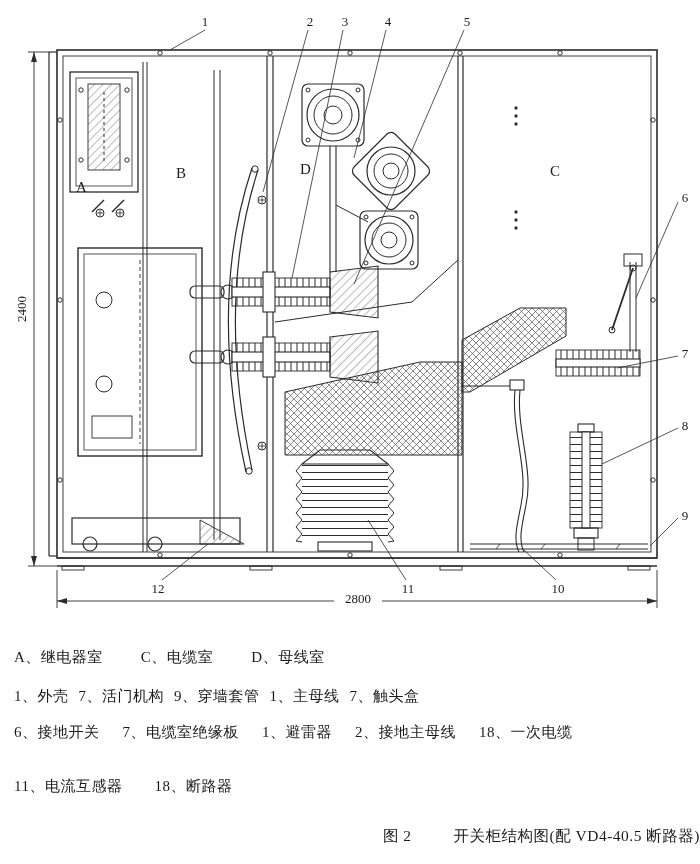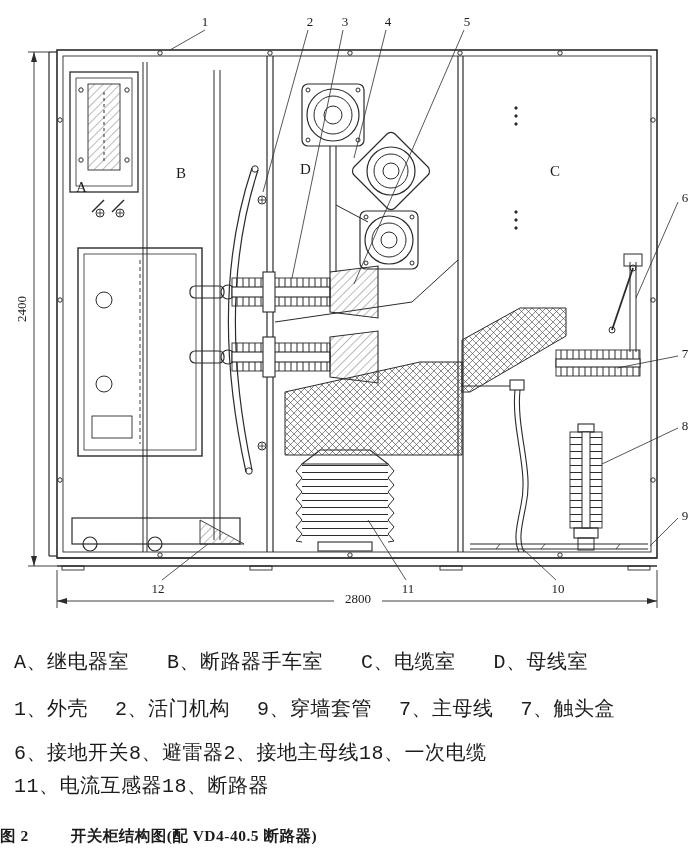--- a/index.html
+++ b/index.html
@@ -1,26 +1,26 @@
 <!DOCTYPE html>
 <html><head>
 <meta charset="utf-8">
 <style>
   html,body{margin:0;padding:0;background:#ffffff;}
   body{width:700px;height:864px;font-family:"Liberation Serif","DejaVu Serif",serif;color:#1b1b1b;overflow:hidden;}
   .page{position:relative;width:700px;height:864px;background:#fff;}
   .diagram-wrap{position:absolute;left:0;top:0;width:700px;height:628px;}
   svg{display:block;}
   .legend{position:absolute;left:14px;top:648px;width:672px;}
-  .legend-row{display:flex;align-items:flex-end;font-size:20px;letter-spacing:.5px;white-space:nowrap;font-family:Liberation Mono, monospace;}
+  .legend-row{display:flex;align-items:flex-end;font-size:15px;letter-spacing:.5px;white-space:nowrap;}
   .legend-row.r1{gap:38px;margin-bottom:20px;}
-  .legend-row.r2{gap:27px;margin-bottom:17px;}
-  .legend-row.r3{margin-bottom:6px;}
-  .legend-row.r4{}
-  .caption{position:absolute;left:0;top:826px;width:700px;text-align:left;font-size:15.5px;letter-spacing:.5px;font-weight:bold;}
+  .legend-row.r2{gap:10px;margin-bottom:17px;}
+  .legend-row.r3{gap:23px;margin-bottom:35px;}
+  .legend-row.r4{gap:32px;}
+  .caption{position:absolute;left:0;top:826px;width:700px;text-align:right;font-size:15.5px;letter-spacing:.5px;}
   .caption .gap{display:inline-block;width:42px;}
   text{font-family:"Liberation Serif","DejaVu Serif",serif;fill:#1b1b1b;}
 </style>
 </head>
 <body>
 
 <div class="page">
 
   <div class="diagram-wrap">
   <svg width="700" height="628" viewBox="0 0 700 628">
@@ -280,34 +280,34 @@
       <text x="558" y="593" font-size="13" text-anchor="middle" stroke="none">10</text>
       <text x="408" y="593" font-size="13" text-anchor="middle" stroke="none">11</text>
       <text x="158" y="593" font-size="13" text-anchor="middle" stroke="none">12</text>
     </g>
   </svg>
   </div>
 
   <div class="legend">
     <div class="legend-row r1">
       <span>A、继电器室</span>
-      <span>B、断路器手车室</span>
       <span>C、电缆室</span>
       <span>D、母线室</span>
     </div>
     <div class="legend-row r2">
       <span>1、外壳</span>
-      <span>2、活门机构</span>
+      <span>7、活门机构</span>
       <span>9、穿墙套管</span>
-      <span>7、主母线</span>
+      <span>1、主母线</span>
       <span>7、触头盒</span>
     </div>
     <div class="legend-row r3">
       <span>6、接地开关</span>
-      <span>8、避雷器</span>
+      <span>7、电缆室绝缘板</span>
+      <span>1、避雷器</span>
       <span>2、接地主母线</span>
       <span>18、一次电缆</span>
     </div>
     <div class="legend-row r4">
       <span>11、电流互感器</span>
       <span>18、断路器</span>
     </div>
   </div>
 
   <div class="caption">

